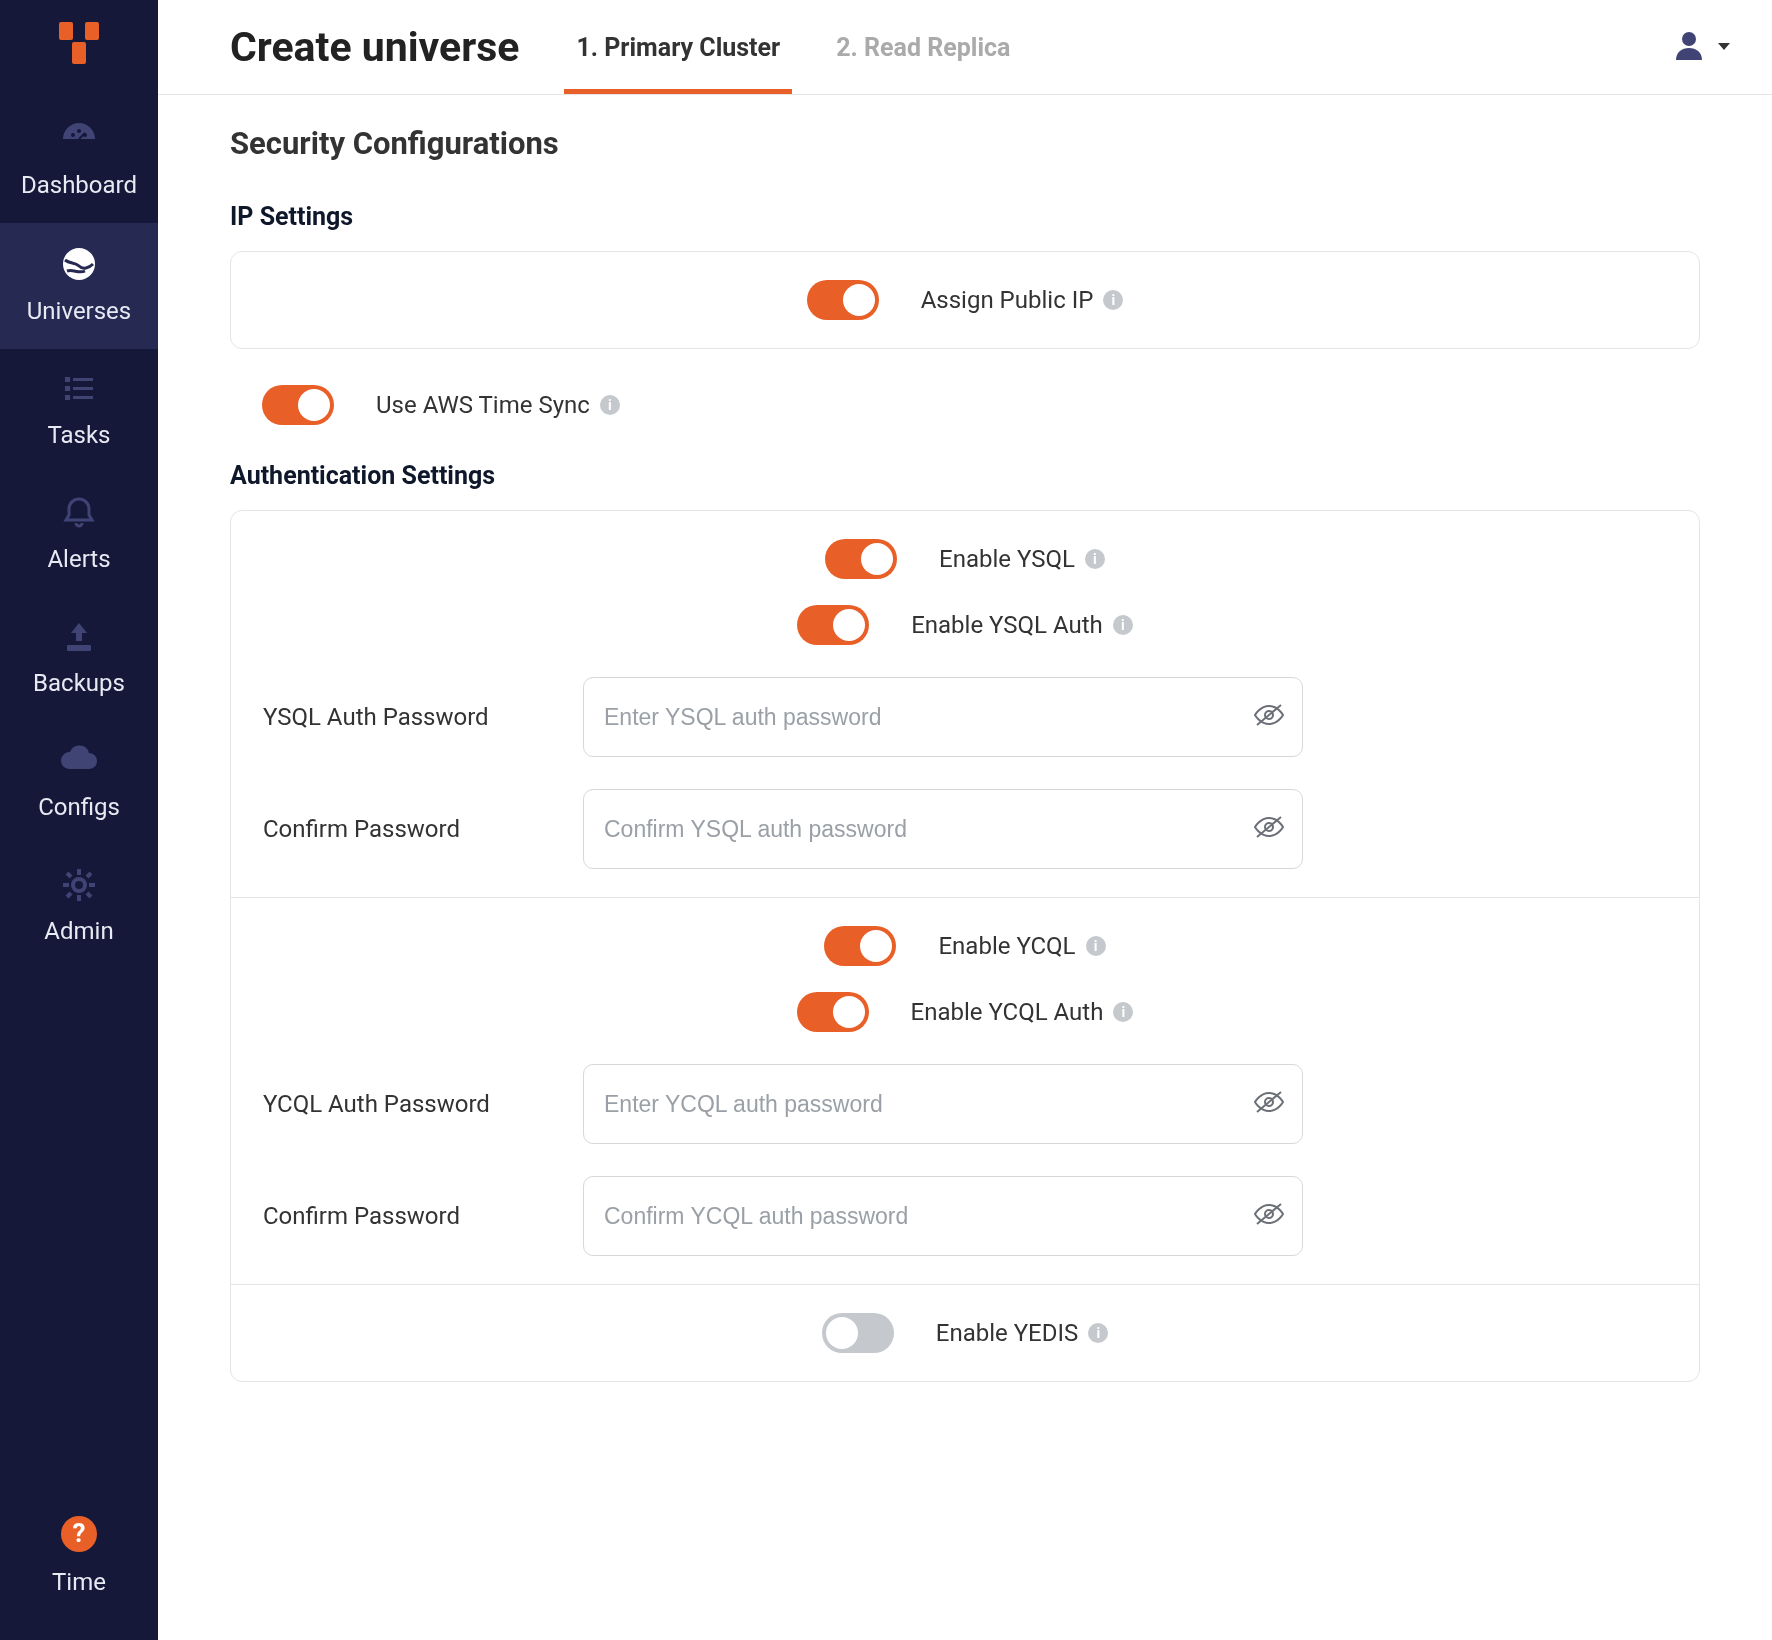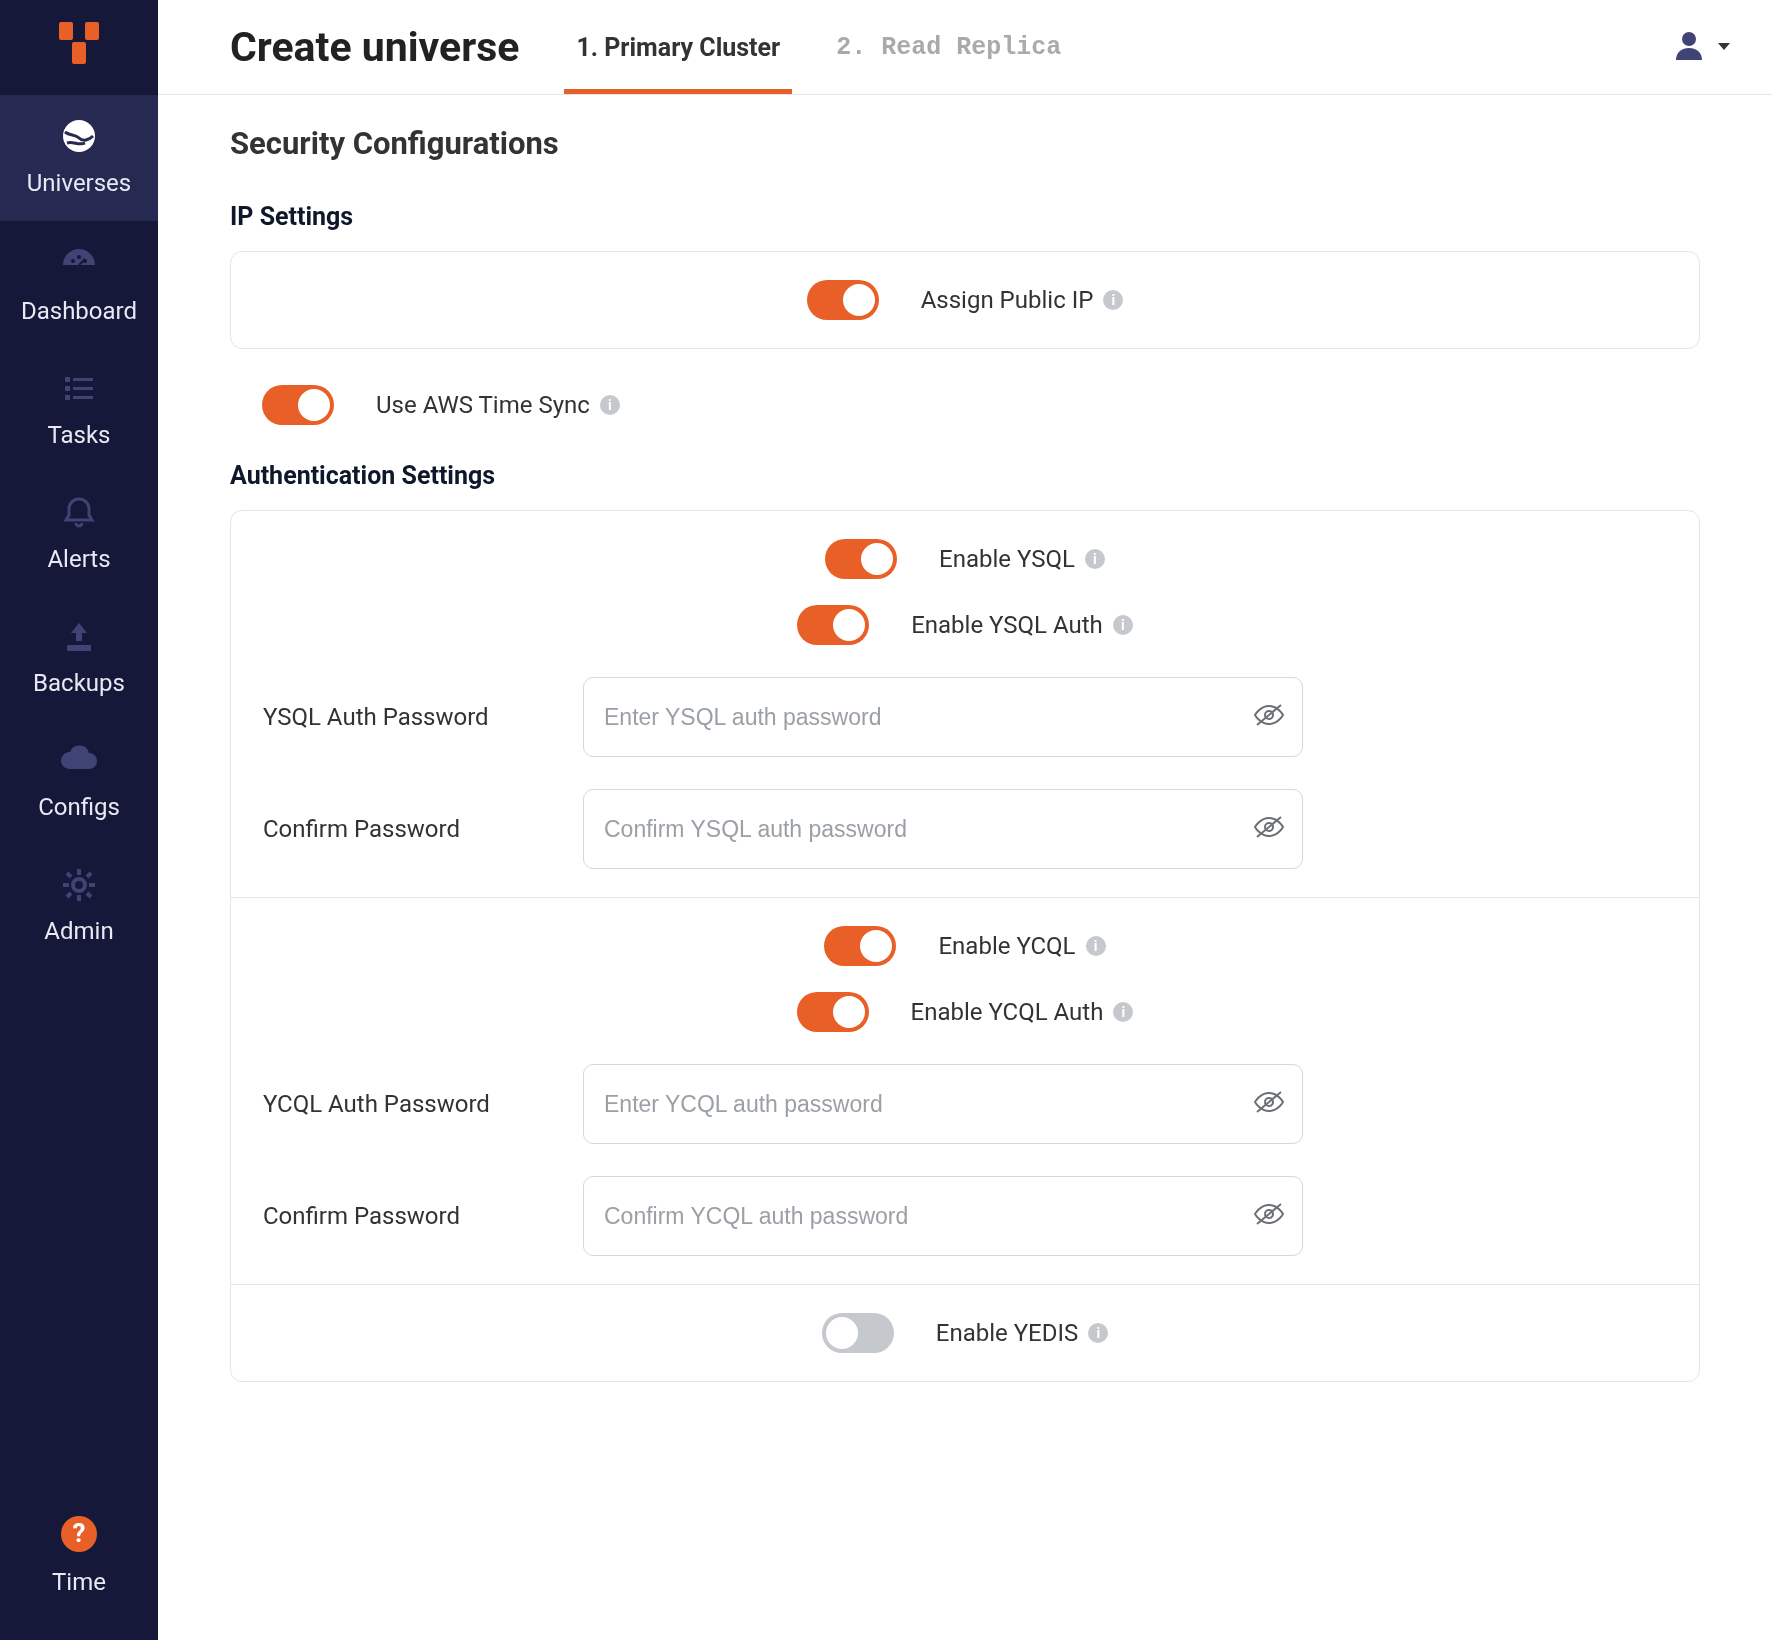--- a/index.html
+++ b/index.html
@@ -60,21 +60,21 @@
   font-size: 25px;
   font-weight: 700;
   color: #333;
   height: 100%;
   display: flex;
   align-items: center;
   position: relative;
   cursor: pointer;
   padding: 0 12px;
 }
-.tab.inactive { color: #aaa; font-family: Liberation Mono, monospace; }
+.tab.inactive { color: #aaa; }
 .tab.active::after {
   content: "";
   position: absolute;
   bottom: 0;
   left: 0;
   right: 0;
   height: 5px;
   background: #e95f28;
 }
 .topbar-right { margin-left: auto; display: flex; align-items: center; gap: 10px; cursor: pointer; }
@@ -174,40 +174,40 @@
 <div class="app">
   <aside class="sidebar">
     <div class="sidebar-logo">
       <svg width="56" height="56" viewBox="0 0 56 56">
         <rect x="8" y="2" width="14" height="18" rx="2" fill="#e95f28"></rect>
         <rect x="34" y="2" width="14" height="18" rx="2" fill="#e95f28"></rect>
         <rect x="21" y="22" width="14" height="22" rx="2" fill="#e95f28"></rect>
       </svg>
     </div>
     <nav class="sidebar-nav">
-      <div class="sidebar-item active">
-        <span class="icon">
-          <svg width="38" height="38" viewBox="0 0 38 38">
-              <circle cx="19" cy="19" r="16" fill="#fff"></circle>
-              <path d="M5 15c5 4 10 2 14 6s10 2 14-2M7 26c6-2 12 3 18 0" stroke="#262a53" stroke-width="3" fill="none"></path>
-            </svg>
-        </span>
-        <span class="label">Universes</span>
-      </div>
       <div class="sidebar-item">
         <span class="icon">
           <svg width="40" height="40" viewBox="0 0 40 40">
               <path d="M20 6a16 16 0 0 0-16 16h32A16 16 0 0 0 20 6z" fill="#3f4475"></path>
               <circle cx="14" cy="18" r="2" fill="#151838"></circle>
               <circle cx="20" cy="14" r="2" fill="#151838"></circle>
               <circle cx="26" cy="18" r="2" fill="#151838"></circle>
               <path d="M20 22l6-6" stroke="#151838" stroke-width="2"></path>
             </svg>
         </span>
         <span class="label">Dashboard</span>
+      </div>
+      <div class="sidebar-item active">
+        <span class="icon">
+          <svg width="38" height="38" viewBox="0 0 38 38">
+              <circle cx="19" cy="19" r="16" fill="#fff"></circle>
+              <path d="M5 15c5 4 10 2 14 6s10 2 14-2M7 26c6-2 12 3 18 0" stroke="#262a53" stroke-width="3" fill="none"></path>
+            </svg>
+        </span>
+        <span class="label">Universes</span>
       </div>
       <div class="sidebar-item">
         <span class="icon">
           <svg width="36" height="36" viewBox="0 0 36 36">
               <rect x="4" y="6" width="5" height="5" fill="#3f4475"></rect>
               <rect x="12" y="7" width="20" height="3" fill="#3f4475"></rect>
               <rect x="4" y="15" width="5" height="5" fill="#3f4475"></rect>
               <rect x="12" y="16" width="20" height="3" fill="#3f4475"></rect>
               <rect x="4" y="24" width="5" height="5" fill="#3f4475"></rect>
               <rect x="12" y="25" width="20" height="3" fill="#3f4475"></rect>

